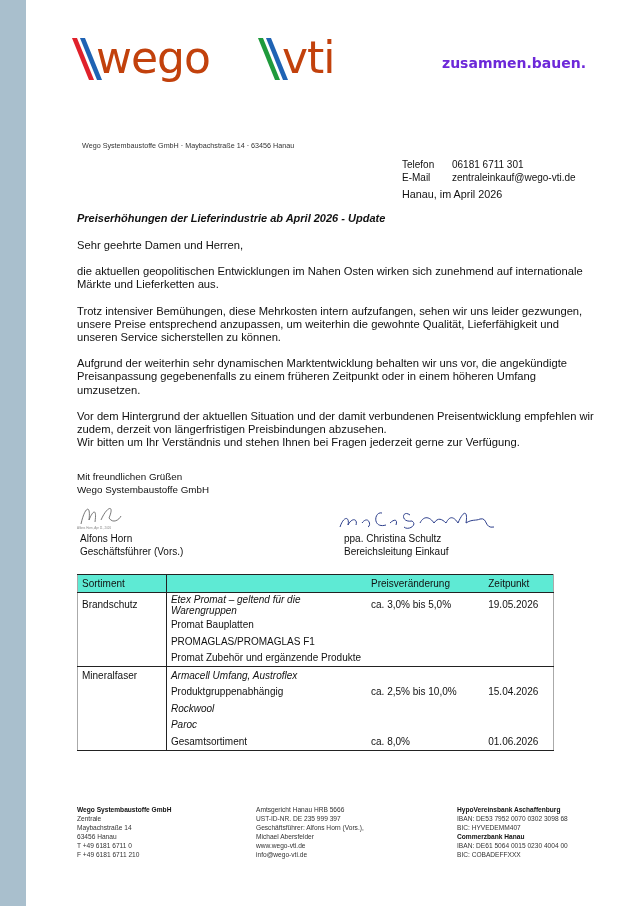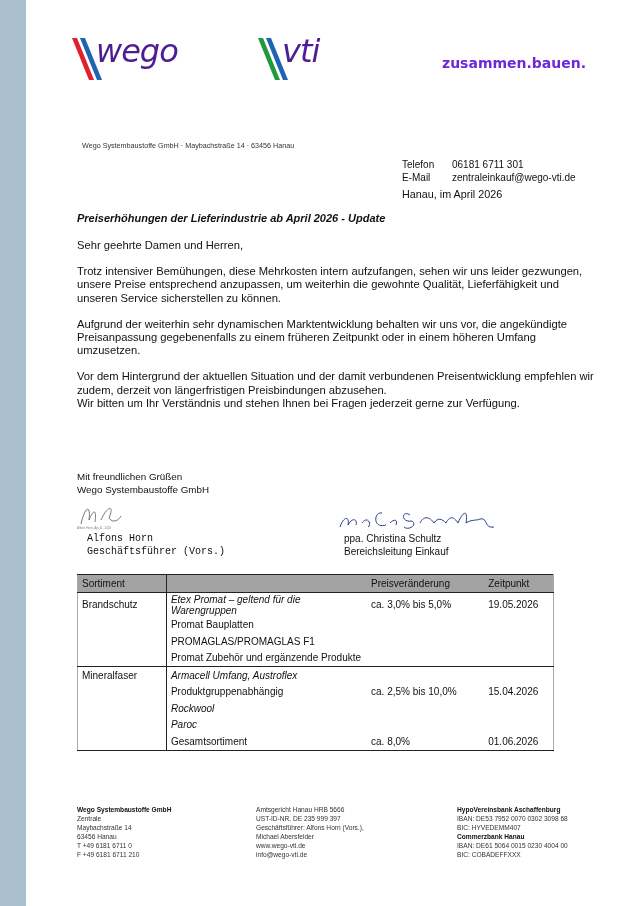--- a/index.html
+++ b/index.html
@@ -1,37 +1,37 @@
 <!DOCTYPE html>
 <html><head>
 <meta charset="utf-8">
 <style>
   html,body{margin:0;padding:0;}
   body{width:642px;height:906px;position:relative;background:#fff;font-family:"Liberation Sans",sans-serif;color:#111;overflow:hidden;}
   .sidebar{position:absolute;left:0;top:0;width:26px;height:906px;background:#a9bfcd;}
   .logo-wego{position:absolute;left:72px;top:38px;}
   .logo-vti{position:absolute;left:258px;top:38px;}
-  .logo-text{font-family:"DejaVu Sans",sans-serif;font-weight:500;font-size:32px;letter-spacing:-1px;color:#4c1d95;position:absolute;top:-6px;font-style:italic;}
+  .logo-text{font-family:"DejaVu Sans",sans-serif;font-weight:500;font-size:44px;letter-spacing:-1px;color:#c2410c;position:absolute;top:-6px;}
   .tagline{position:absolute;left:442px;top:55px;font-family:"DejaVu Sans",sans-serif;font-weight:bold;font-size:14px;color:#6d28d9;}
   .sender{position:absolute;left:82px;top:141px;font-size:7.2px;color:#333;}
   .contact{position:absolute;left:402px;top:158px;font-size:10px;line-height:13px;}
   .contact .lbl{display:inline-block;width:50px;}
   .date{position:absolute;left:402px;top:188px;font-size:10.8px;}
   .subject{position:absolute;left:77px;top:212px;font-size:11px;font-weight:bold;font-style:italic;}
   .body{position:absolute;left:77px;top:239px;width:520px;font-size:11.2px;line-height:13.2px;}
   .body p{margin:0 0 13px 0;}
   .closing{position:absolute;left:77px;top:470px;font-size:9.8px;line-height:13px;}
   .sig{position:absolute;font-size:10px;line-height:13px;}
-  .sig1{left:87px;top:532px;font-family:Liberation Mono, monospace;}
+  .sig1{left:80px;top:532px;}
   .sig2{left:344px;top:532px;}
   .sigimg1{position:absolute;left:77px;top:500px;}
   .sigimg2{position:absolute;left:338px;top:505px;}
   table.prices{position:absolute;left:77px;top:574px;border-collapse:collapse;font-size:10px;width:477px;}
   table.prices td{padding:1px 4px;height:14.5px;vertical-align:middle;}
-  table.prices tr.head td{background:#a3a3a3;border-top:1.5px solid #222;border-bottom:1.5px solid #222;}
+  table.prices tr.head td{background:#5eead4;border-top:1.5px solid #222;border-bottom:1.5px solid #222;}
   table.prices td.c1{width:79px;border-left:1px solid #aaa;border-right:1px solid #222;}
   table.prices td.c2{width:190px;}
   table.prices td.c3{width:108px;}
   table.prices td.c4{width:60px;border-right:1px solid #aaa;}
   table.prices tr.grp-end td{border-bottom:1.5px solid #222;}
   .it{font-style:italic;}
   .footer{position:absolute;top:806px;font-size:6.6px;line-height:8.9px;color:#333;}
   .f1{left:77px;} .f2{left:256px;} .f3{left:457px;}
   .b{font-weight:bold;color:#111;}
 </style>
@@ -61,20 +61,21 @@
 <div class="contact">
   <div><span class="lbl">Telefon</span><span>06181 6711 301</span></div>
   <div><span class="lbl">E-Mail</span><span>zentraleinkauf@wego-vti.de</span></div>
 </div>
 <div class="date">Hanau, im April 2026</div>
 
 <div class="subject">Preiserhöhungen der Lieferindustrie ab April 2026 - Update</div>
 
 <div class="body">
   <p>Sehr geehrte Damen und Herren,</p>
+  <p>die aktuellen geopolitischen Entwicklungen im Nahen Osten wirken sich zunehmend auf internationale Märkte und Lieferketten aus.</p>
   <p>Trotz intensiver Bemühungen, diese Mehrkosten intern aufzufangen, sehen wir uns leider gezwungen, unsere Preise entsprechend anzupassen, um weiterhin die gewohnte Qualität, Lieferfähigkeit und unseren Service sicherstellen zu können.</p>
   <p>Aufgrund der weiterhin sehr dynamischen Marktentwicklung behalten wir uns vor, die angekündigte Preisanpassung gegebenenfalls zu einem früheren Zeitpunkt oder in einem höheren Umfang umzusetzen.</p>
   <p style="margin:0">Vor dem Hintergrund der aktuellen Situation und der damit verbundenen Preisentwicklung empfehlen wir zudem, derzeit von längerfristigen Preisbindungen abzusehen.</p>
   <p>Wir bitten um Ihr Verständnis und stehen Ihnen bei Fragen jederzeit gerne zur Verfügung.</p>
 </div>
 
 <div class="closing">
   <div>Mit freundlichen Grüßen</div>
   <div>Wego Systembaustoffe GmbH</div>
 </div>

